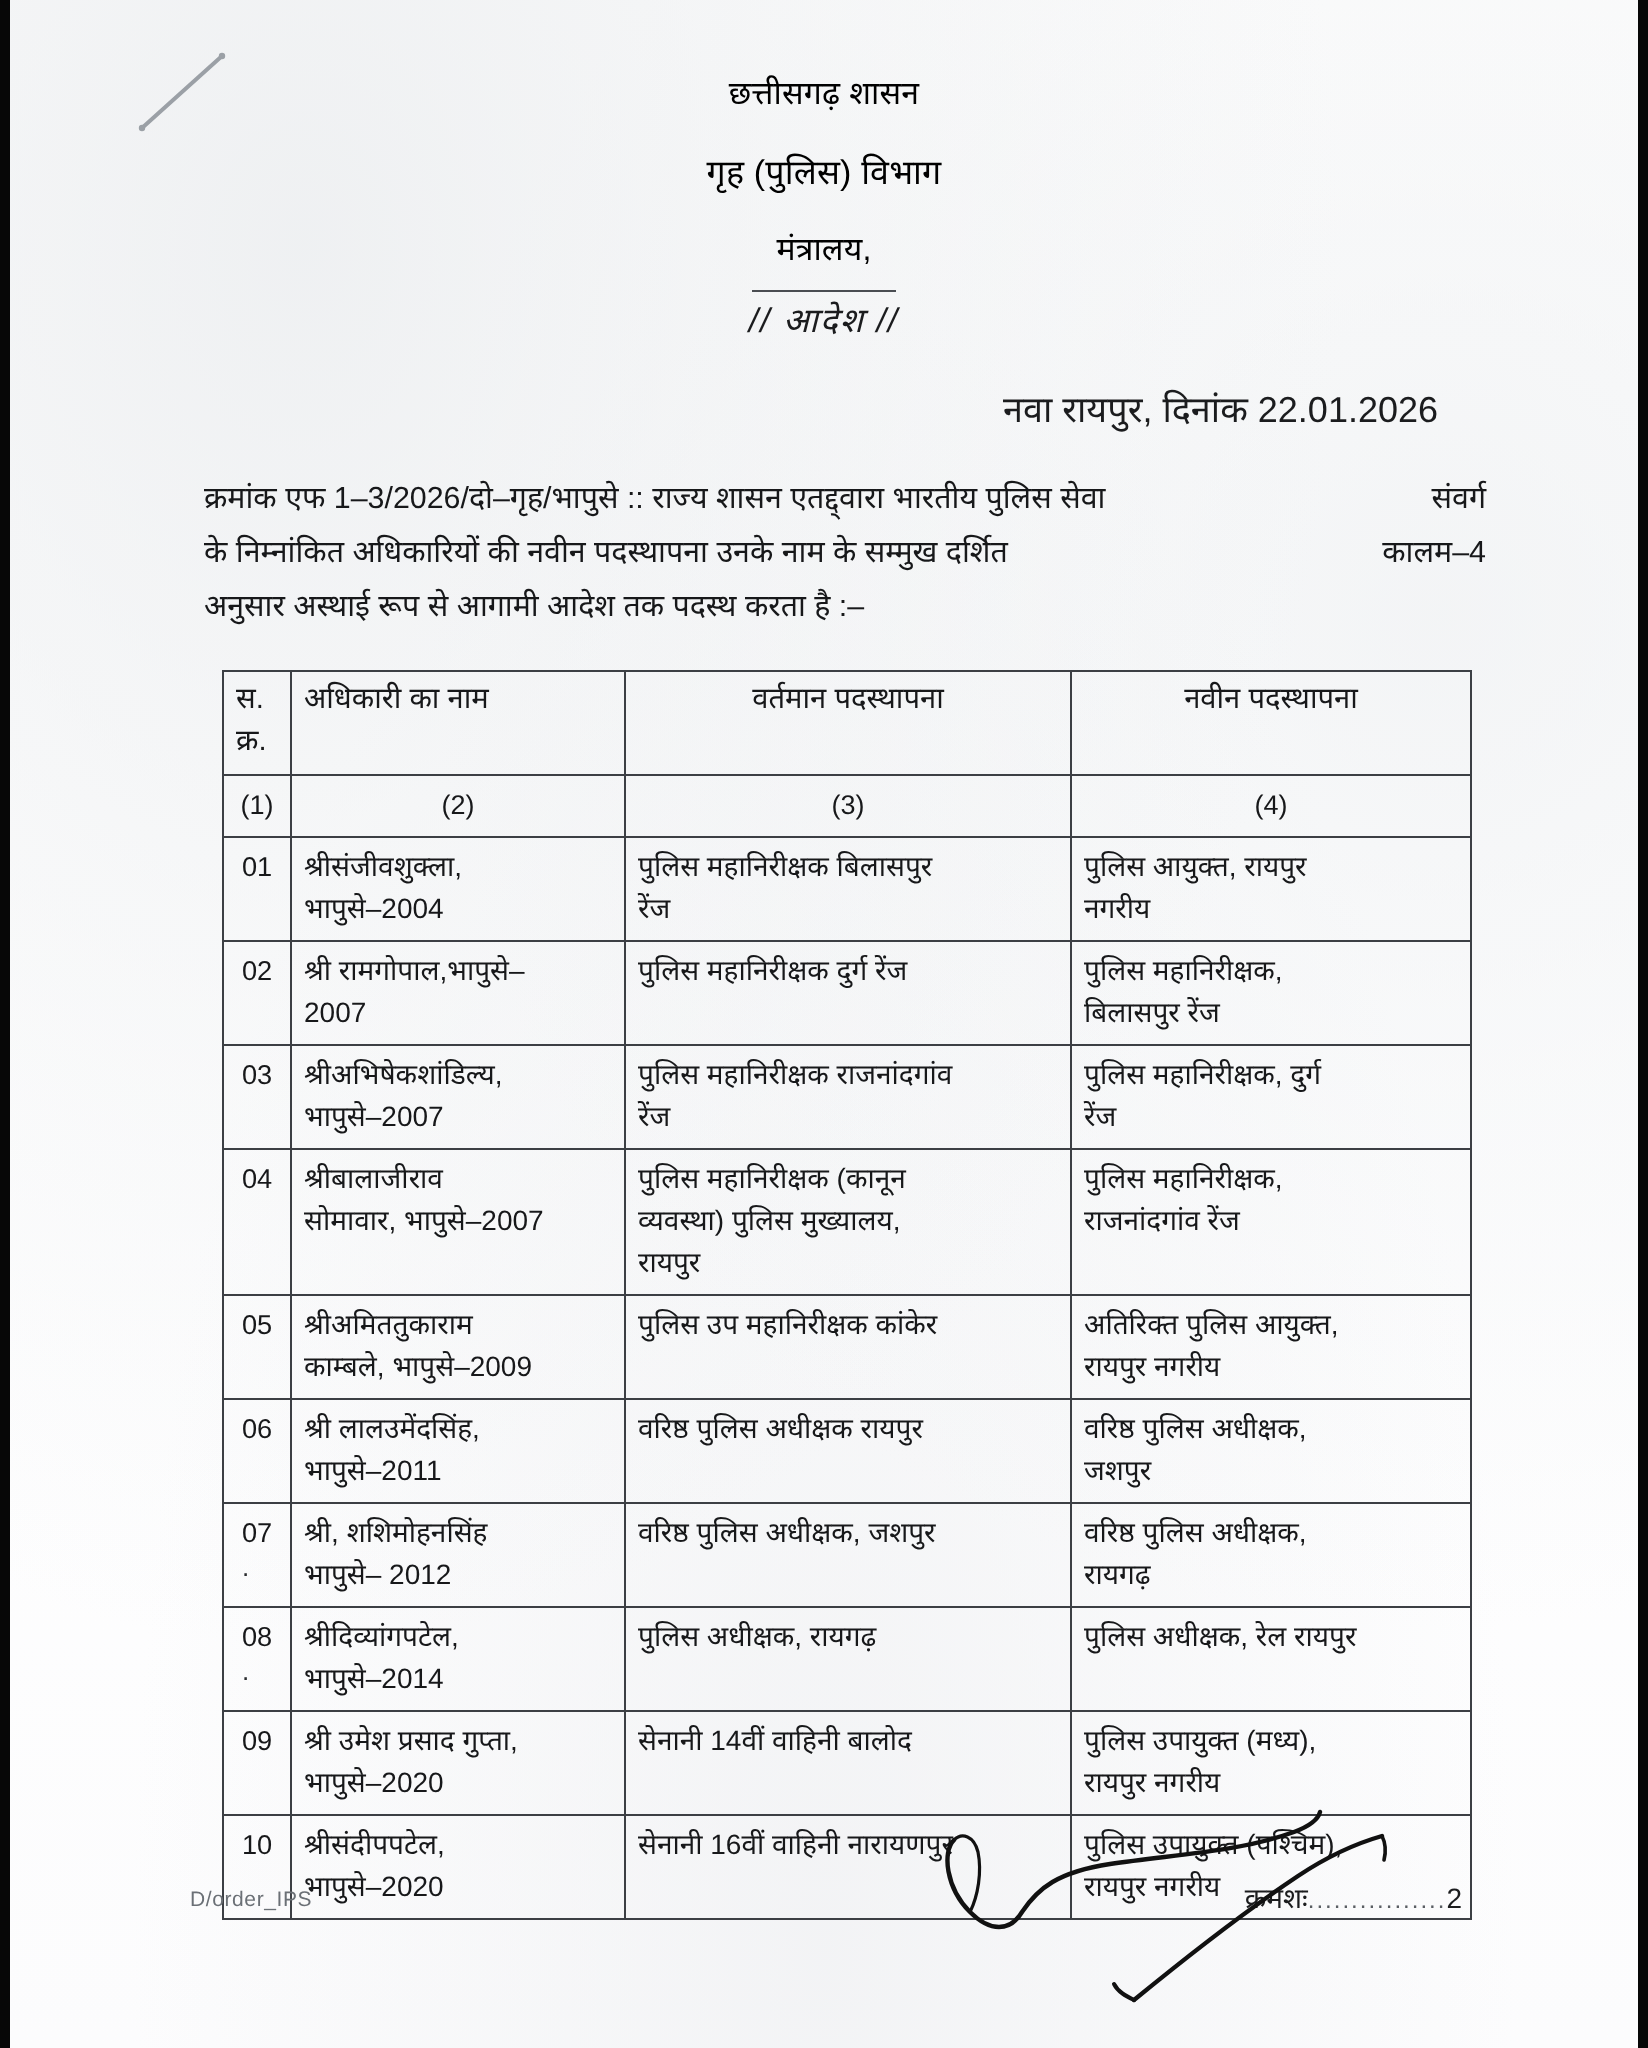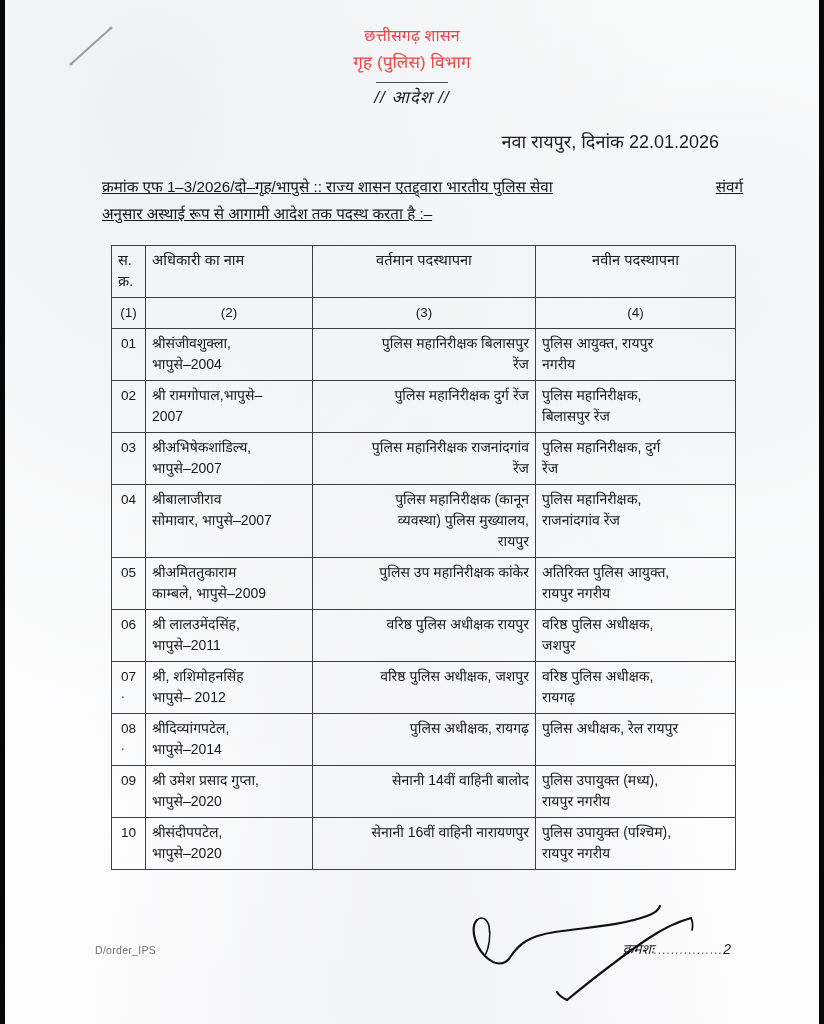--- a/index.html
+++ b/index.html
@@ -44,22 +44,23 @@
 
   
   .header {
     text-align:center;
     padding-top:22px;
   }
   .header-line {
     font-size:16.5px;
     line-height:27px;
     letter-spacing:.1px;
-    color:#ef4444;
+    color:#000000;
     font-weight:500;
+    margin-top:12px;
   }
   .header-line.l1 { font-size:16px; }
   .header-line.l2 { font-size:17px; }
   .header-line.l3 { font-size:16px; }
   .header-line.l4 { font-size:17px; }
 
   .rule-wrap { display:flex; justify-content:center; margin-top:6px; }
   .rule {
     width:72px; height:0;
     border-top:1.6px solid #4a4d52;
@@ -82,21 +83,21 @@
 
   
   .para {
     margin:20px 76px 0 97px;
     font-size:15.2px;
     line-height:27px;
     text-align:justify;
     text-justify:inter-word;
     color:#17181a;
   }
-  .para .ln { display:block;text-decoration:underline; }
+  .para .ln { display:block; }
   .para .just {
     display:flex;
     justify-content:space-between;
   }
   .para .just > span { white-space:nowrap; }
 
   
   .table-wrap {
     margin:18px 0 0 0;
     padding-left:106px;
@@ -138,21 +139,21 @@
     text-align:left;
     padding-left:3px;
     color:#2a2c2f;
   }
   td.nm { padding-left:9px; }
   td.nm .l-just {
     display:flex;
     justify-content:flex-start;
   }
   td.nm .l-just > span { white-space:nowrap; }
-  td.cur { padding-left:8px;text-align:right; }
+  td.cur { padding-left:8px; }
   td.nw  { padding-left:8px; }
 
   .cellline { display:block; }
 
   
   .footer {
     position:absolute;
     left:0; right:0; bottom:0;
     height:120px;
   }
@@ -162,21 +163,20 @@
     font-size:10.5px;
     color:#6b7076;
     letter-spacing:.3px;
   }
   .contd {
     position:absolute;
     right:88px; bottom:66px;
     font-size:14px;
     color:#1b1c1e;
     white-space:nowrap;
-    font-style:italic;
   }
   .contd .dots {
     letter-spacing:1px;
     color:#5a5e63;
     font-size:12px;
   }
   .signature {
     position:absolute;
     right:60px; bottom:20px;
     width:300px; height:100px;
@@ -193,34 +193,39 @@
 
     <svg class="pen-mark" viewBox="0 0 60 52">
       <path d="M6 46 L46 10" stroke="#9ba0a6" stroke-width="2" fill="none" stroke-linecap="round"></path>
       <circle cx="6" cy="46" r="1.6" fill="#9ba0a6"></circle>
       <circle cx="46" cy="10" r="1.6" fill="#9ba0a6"></circle>
     </svg>
 
     <div class="header">
       <div class="header-line l1">छत्तीसगढ़ शासन</div>
       <div class="header-line l2">गृह (पुलिस) विभाग</div>
+      <div class="header-line l3">मंत्रालय,</div>
 
       <div class="rule-wrap">
         <div class="rule"></div>
       </div>
 
       <div class="order-title">// आदेश //</div>
     </div>
 
     <div class="datewrap">नवा रायपुर, दिनांक 22.01.2026</div>
 
     <div class="para">
       <span class="ln just">
         <span>क्रमांक एफ 1–3/2026/दो–गृह/भापुसे :: राज्य शासन एतद्द्वारा भारतीय पुलिस सेवा</span>
         <span>संवर्ग</span>
+      </span>
+      <span class="ln just">
+        <span>के निम्नांकित अधिकारियों की नवीन पदस्थापना उनके नाम के सम्मुख दर्शित</span>
+        <span>कालम–4</span>
       </span>
       <span class="ln">अनुसार अस्थाई रूप से आगामी आदेश तक पदस्थ करता है :–</span>
     </div>
 
     <div class="table-wrap">
       <table class="order-table">
         <colgroup>
           <col class="c1">
             <col class="c2">
             <col class="c3">

